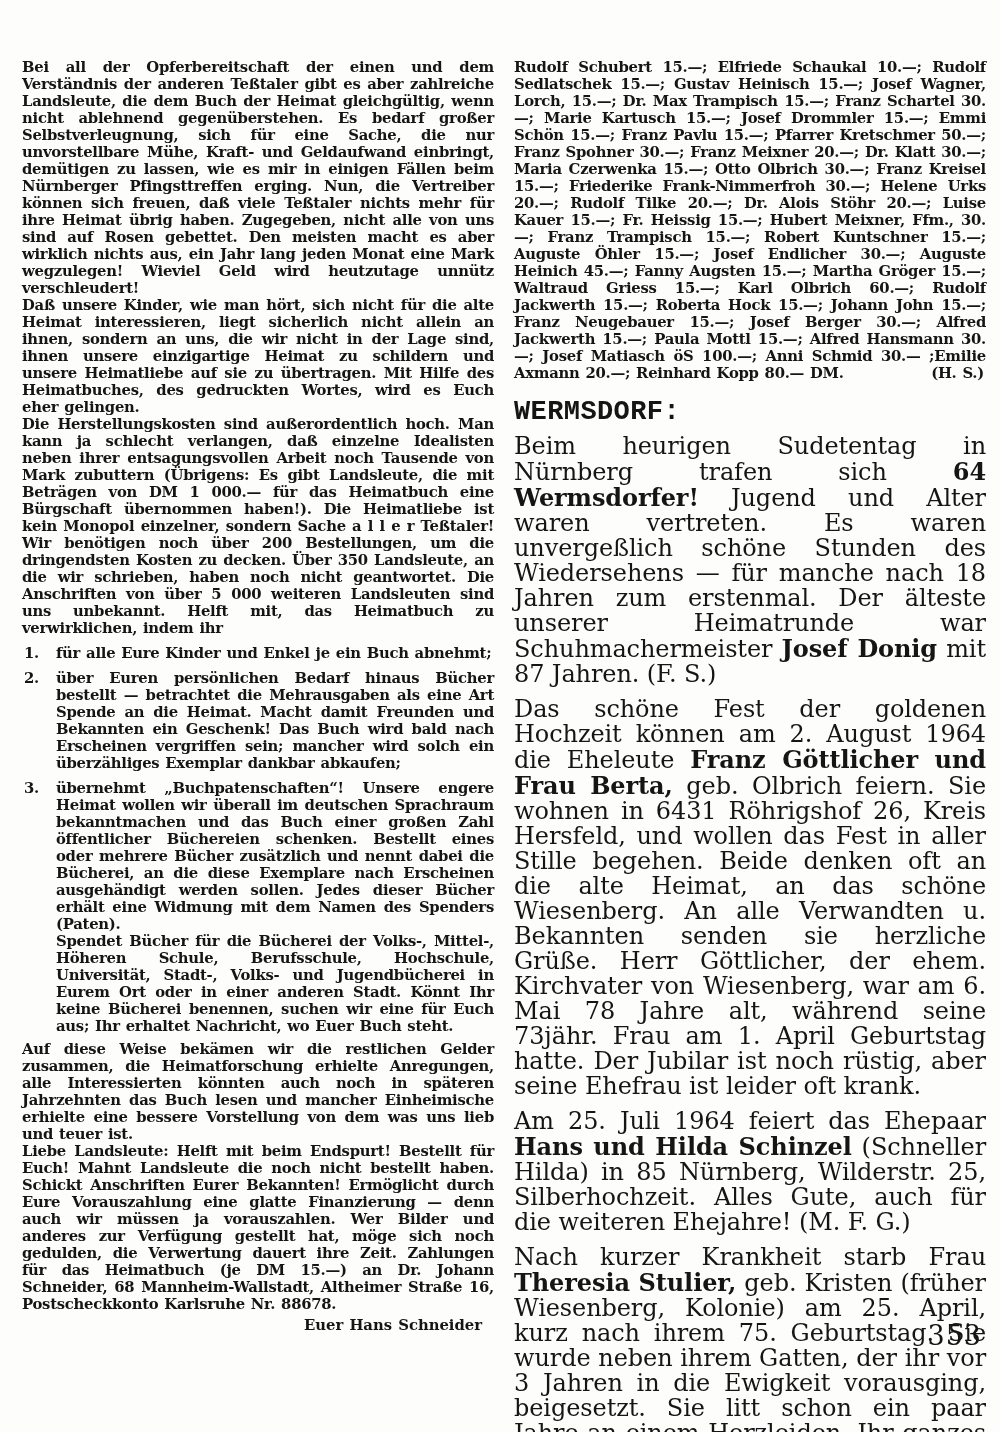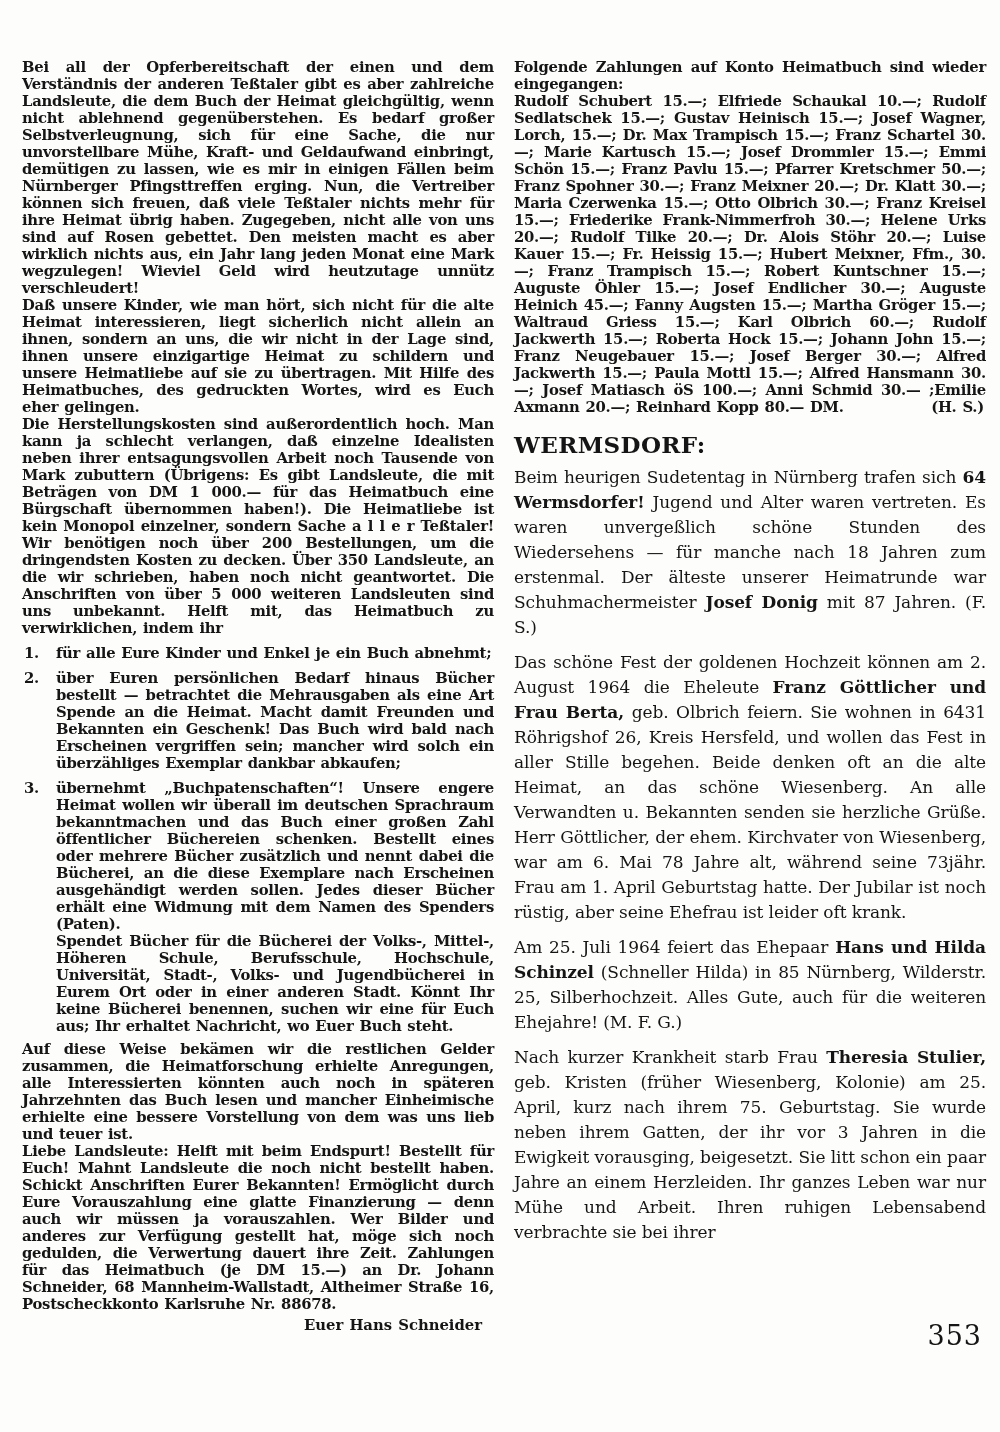--- a/index.html
+++ b/index.html
@@ -19,25 +19,26 @@
   .book-list{margin-top:8px;}
   .list-item{position:relative;padding-left:34px;margin-top:8px;}
   .list-item .num{position:absolute;left:2px;top:0;}
   .li-extra{display:block;}
   .signature{
     text-align:right;padding-right:12px;margin-top:4px;
     font-weight:700;letter-spacing:0;
   }
   .payments .sign{float:right;padding-right:2px;}
   .section-heading{
-    font-size:23px;font-weight:700;margin:16px 0 7px 0;
+    font-size:27px;font-weight:700;margin:16px 0 7px 0;
     letter-spacing:0.4px;
+    font-family:Liberation Mono, monospace;
   }
   .lg{
-    font-size:17px;line-height:25px;font-weight:400;
+    font-size:24px;line-height:25px;font-weight:400;
     text-align:justify;letter-spacing:-0.1px;margin-bottom:10px;
   }
   .lg b, .sm b{font-weight:700;}
   .page-number{
     position:absolute;top:1320px;right:18px;
     font-size:27px;font-weight:400;letter-spacing:1px;
   }
 </style>
 </head>
 <body>
@@ -65,21 +66,20 @@
           <span class="li-body li-extra"><span>Spendet Bücher für die Bücherei der Volks-, Mittel-, Höheren Schule, Berufsschule, Hochschule, Universität, Stadt-, Volks- und Jugendbücherei in Eurem Ort oder in einer anderen Stadt. Könnt Ihr keine Bücherei benennen, suchen wir eine für Euch aus; Ihr erhaltet Nachricht, wo Euer Buch steht.</span></span>
         </div>
       </div>
 
       <p class="sm mt6"><span>Auf diese Weise bekämen wir die restlichen Gelder zusammen, die Heimatforschung erhielte Anregungen, alle Interessierten könnten auch noch in späteren Jahrzehnten das Buch lesen und mancher Einheimische erhielte eine bessere Vorstellung von dem was uns lieb und teuer ist.</span></p>
       <p class="sm"><span>Liebe Landsleute: Helft mit beim Endspurt! Bestellt für Euch! Mahnt Landsleute die noch nicht bestellt haben. Schickt Anschriften Eurer Bekannten! Ermöglicht durch Eure Vorauszahlung eine glatte Finanzierung — denn auch wir müssen ja vorauszahlen. Wer Bilder und anderes zur Verfügung gestellt hat, möge sich noch gedulden, die Verwertung dauert ihre Zeit. Zahlungen für das Heimatbuch (je DM 15.—) an Dr. Johann Schneider, 68 Mannheim-Wallstadt, Altheimer Straße 16, Postscheckkonto Karlsruhe Nr. 88678.</span></p>
       <p class="sm signature">Euer Hans Schneider</p>
     </div>
 
     <div class="col">
-      <p class="sm"><span>Folgende Zahlungen auf Konto Heimatbuch sind wieder eingegangen:</span></p>
       <p class="sm payments">
         <span><span>Rudolf Schubert 15.—; Elfriede Schaukal 10.—; Rudolf Sedlatschek 15.—; Gustav Heinisch 15.—; Josef Wagner, Lorch, 15.—; Dr. Max Trampisch 15.—; Franz Schartel 30.—; Marie Kartusch 15.—; Josef Drommler 15.—; Emmi Schön 15.—; Franz Pavlu 15.—; Pfarrer Kretschmer 50.—; Franz Spohner 30.—; Franz Meixner 20.—; Dr. Klatt 30.—; Maria Czerwenka 15.—; Otto Olbrich 30.—; Franz Kreisel 15.—; Friederike Frank-Nimmerfroh 30.—; Helene Urks 20.—; Rudolf Tilke 20.—; Dr. Alois Stöhr 20.—; Luise Kauer 15.—; Fr. Heissig 15.—; Hubert Meixner, Ffm., 30.—; Franz Trampisch 15.—; Robert Kuntschner 15.—; Auguste Öhler 15.—; Josef Endlicher 30.—; Auguste Heinich 45.—; Fanny Augsten 15.—; Martha Gröger 15.—; Waltraud Griess 15.—; Karl Olbrich 60.—; Rudolf Jackwerth 15.—; Roberta Hock 15.—; Johann John 15.—; Franz Neugebauer 15.—; Josef Berger 30.—; Alfred Jackwerth 15.—; Paula Mottl 15.—; Alfred Hansmann 30.—; Josef Matiasch öS 100.—; Anni Schmid 30.— ;Emilie Axmann 20.—; Reinhard Kopp 80.— DM.</span></span>
         <span class="sign">(H. S.)</span>
       </p>
 
       <h3 class="section-heading">WERMSDORF:</h3>
       <p class="lg"><span>Beim heurigen Sudetentag in Nürnberg trafen sich </span><b>64 Wermsdorfer!</b><span> Jugend und Alter waren vertreten. Es waren unvergeßlich schöne Stunden des Wiedersehens — für manche nach 18 Jahren zum erstenmal. Der älteste unserer Heimatrunde war Schuhmachermeister </span><b>Josef Donig</b><span> mit 87 Jahren. (F. S.)</span></p>
 
       <p class="lg"><span>Das schöne Fest der goldenen Hochzeit können am 2. August 1964 die Eheleute </span><b>Franz Göttlicher und Frau Berta,</b><span> geb. Olbrich feiern. Sie wohnen in 6431 Röhrigshof 26, Kreis Hersfeld, und wollen das Fest in aller Stille begehen. Beide denken oft an die alte Heimat, an das schöne Wiesenberg. An alle Verwandten u. Bekannten senden sie herzliche Grüße. Herr Göttlicher, der ehem. Kirchvater von Wiesenberg, war am 6. Mai 78 Jahre alt, während seine 73jähr. Frau am 1. April Geburtstag hatte. Der Jubilar ist noch rüstig, aber seine Ehefrau ist leider oft krank.</span></p>
       <p class="lg"><span>Am 25. Juli 1964 feiert das Ehepaar </span><b>Hans und Hilda Schinzel</b><span> (Schneller Hilda) in 85 Nürnberg, Wilderstr. 25, Silberhochzeit. Alles Gute, auch für die weiteren Ehejahre! (M. F. G.)</span></p>

